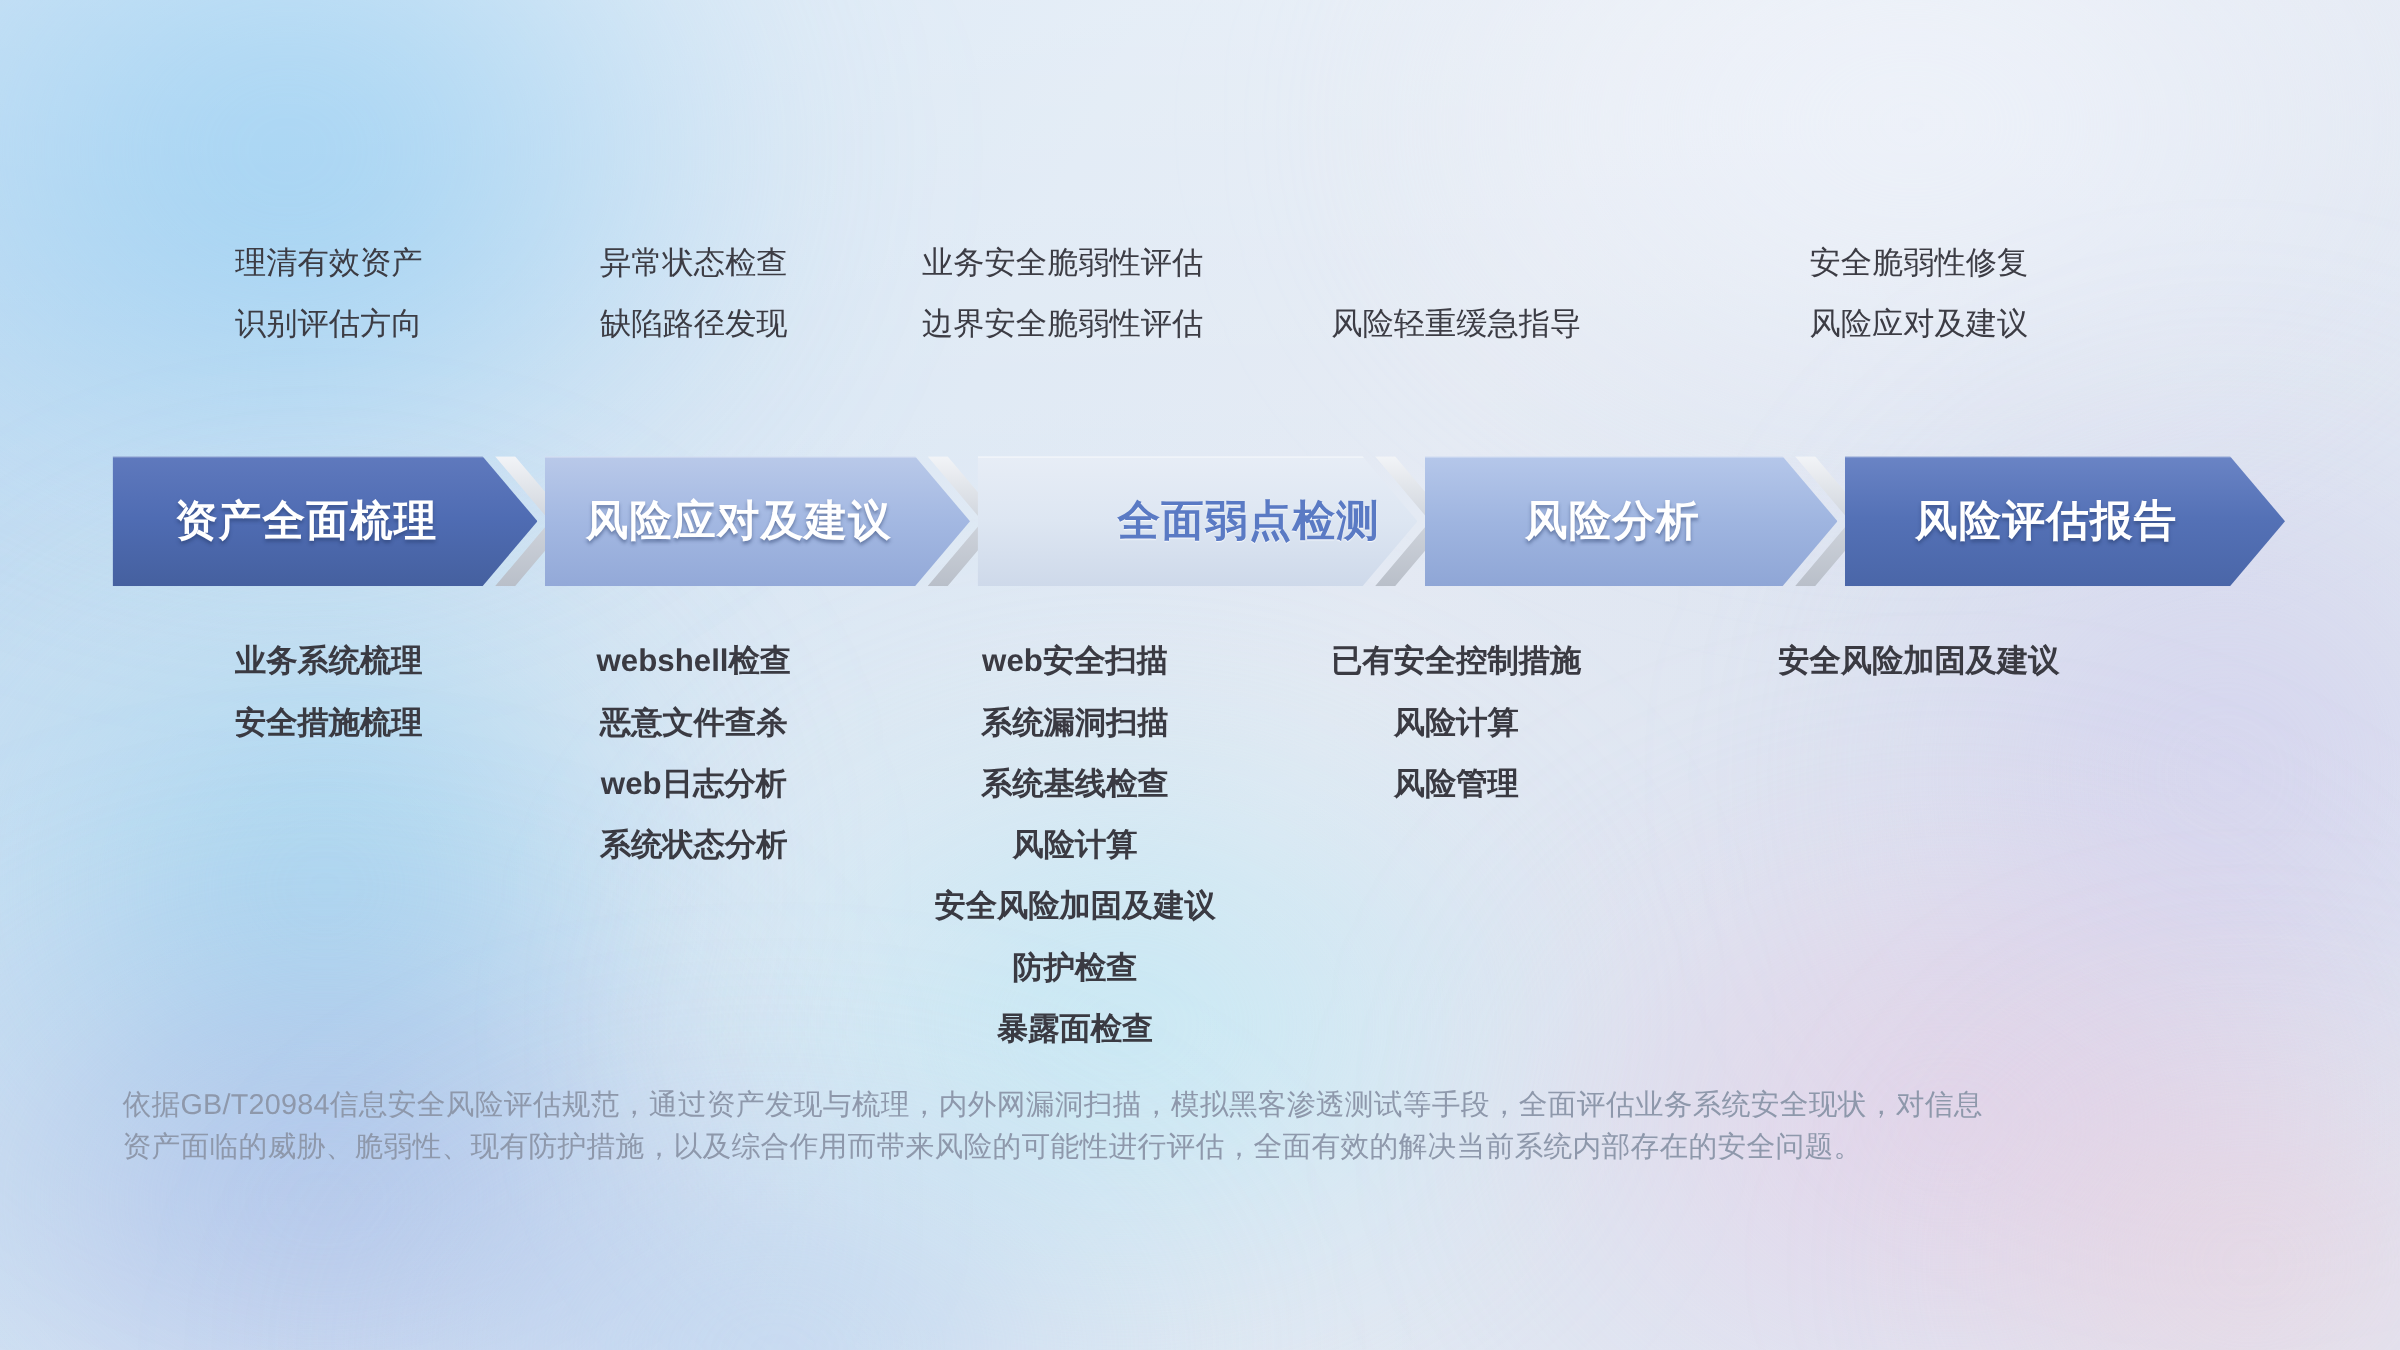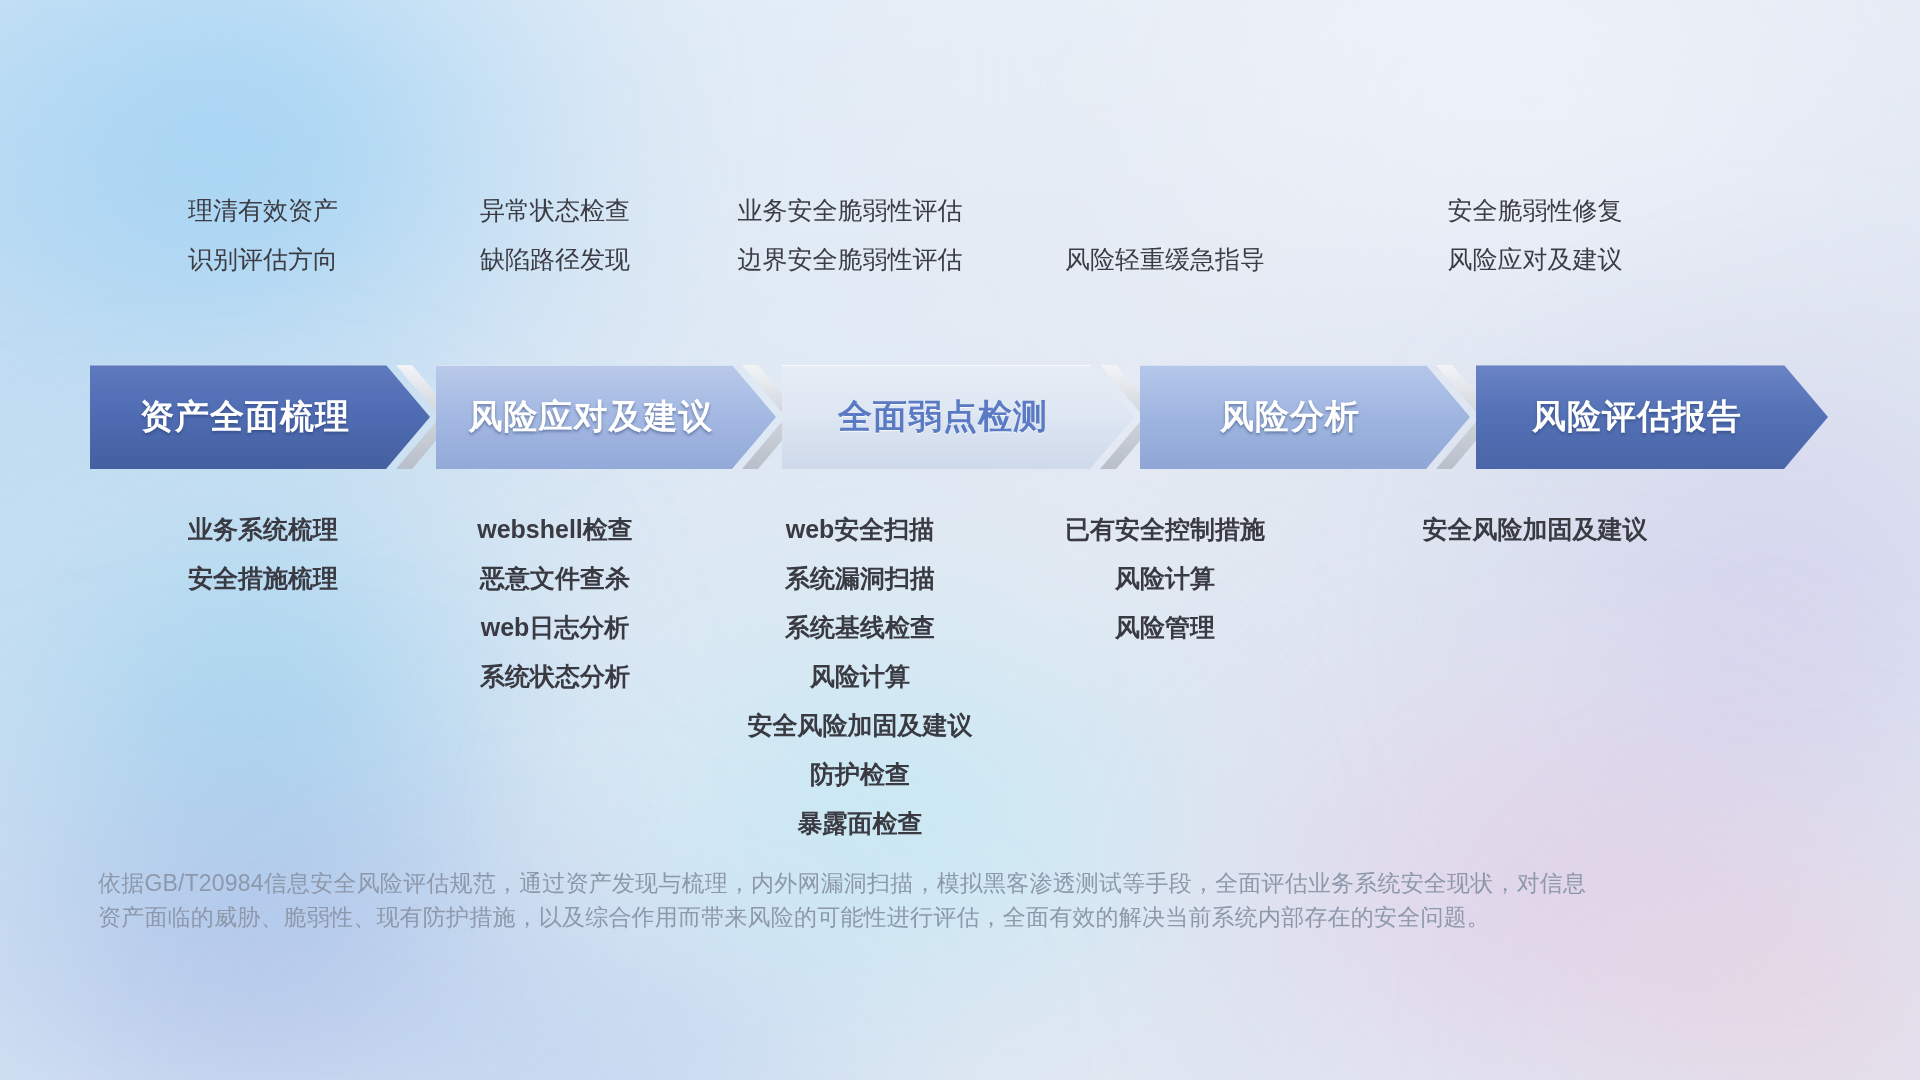--- a/index.html
+++ b/index.html
@@ -235,21 +235,21 @@
       <div class="chev" style="left:436px; width:340px;
                   background:linear-gradient(180deg,#b9c9e9 0%,#a3b8e2 50%,#93a9d8 100%);
                   box-shadow: inset 0 1px 0 rgba(255,255,255,0.5);">
         <div class="lbl shadowed" style="color:#ffffff;">风险应对及建议</div>
       </div>
       <div class="notch" style="left:742px;"></div>
 
       <div class="chev" style="left:782px; width:352px;
                   background:linear-gradient(180deg,#e7edf6 0%,#dde6f2 50%,#ced9ea 100%);
                   box-shadow: inset 0 1px 0 rgba(255,255,255,0.75);">
-        <div class="lbl" style="color:#5a7ac4; text-shadow:0 1px 1px rgba(255,255,255,0.85);">全面弱点检测</div>
+        <div class="lbl" style="color:#5a7ac4; text-shadow:0 1px 1px rgba(255,255,255,0.85);text-align:right;">全面弱点检测</div>
       </div>
       <div class="notch" style="left:1100px;"></div>
 
       <div class="chev" style="left:1140px; width:330px;
                   background:linear-gradient(180deg,#b5c7ea 0%,#9fb5e0 50%,#8fa6d6 100%);
                   box-shadow: inset 0 1px 0 rgba(255,255,255,0.5); align-items: center;">
         <div class="lbl shadowed" style="color:#ffffff;">风险分析</div>
       </div>
       <div class="notch" style="left:1436px;"></div>
 

